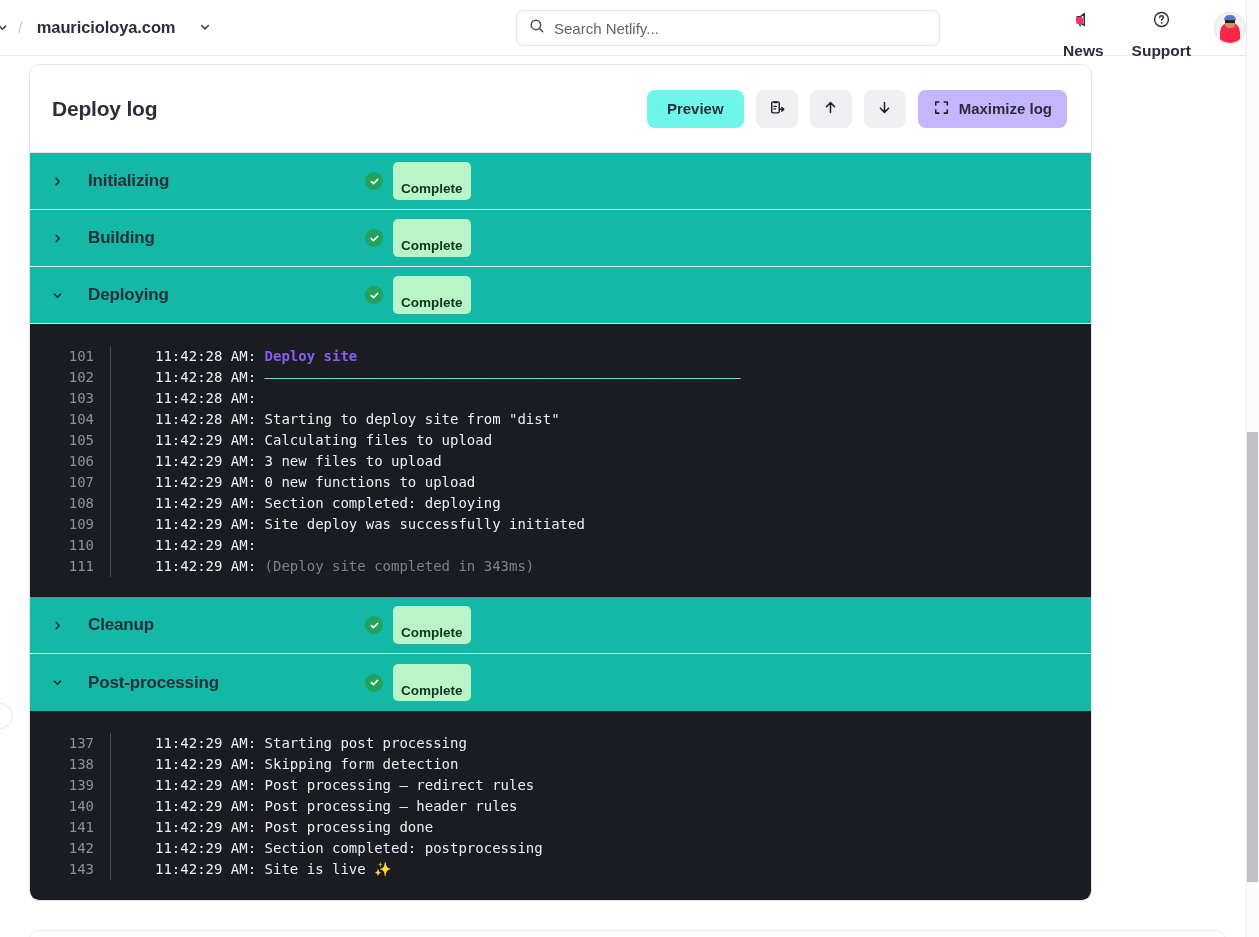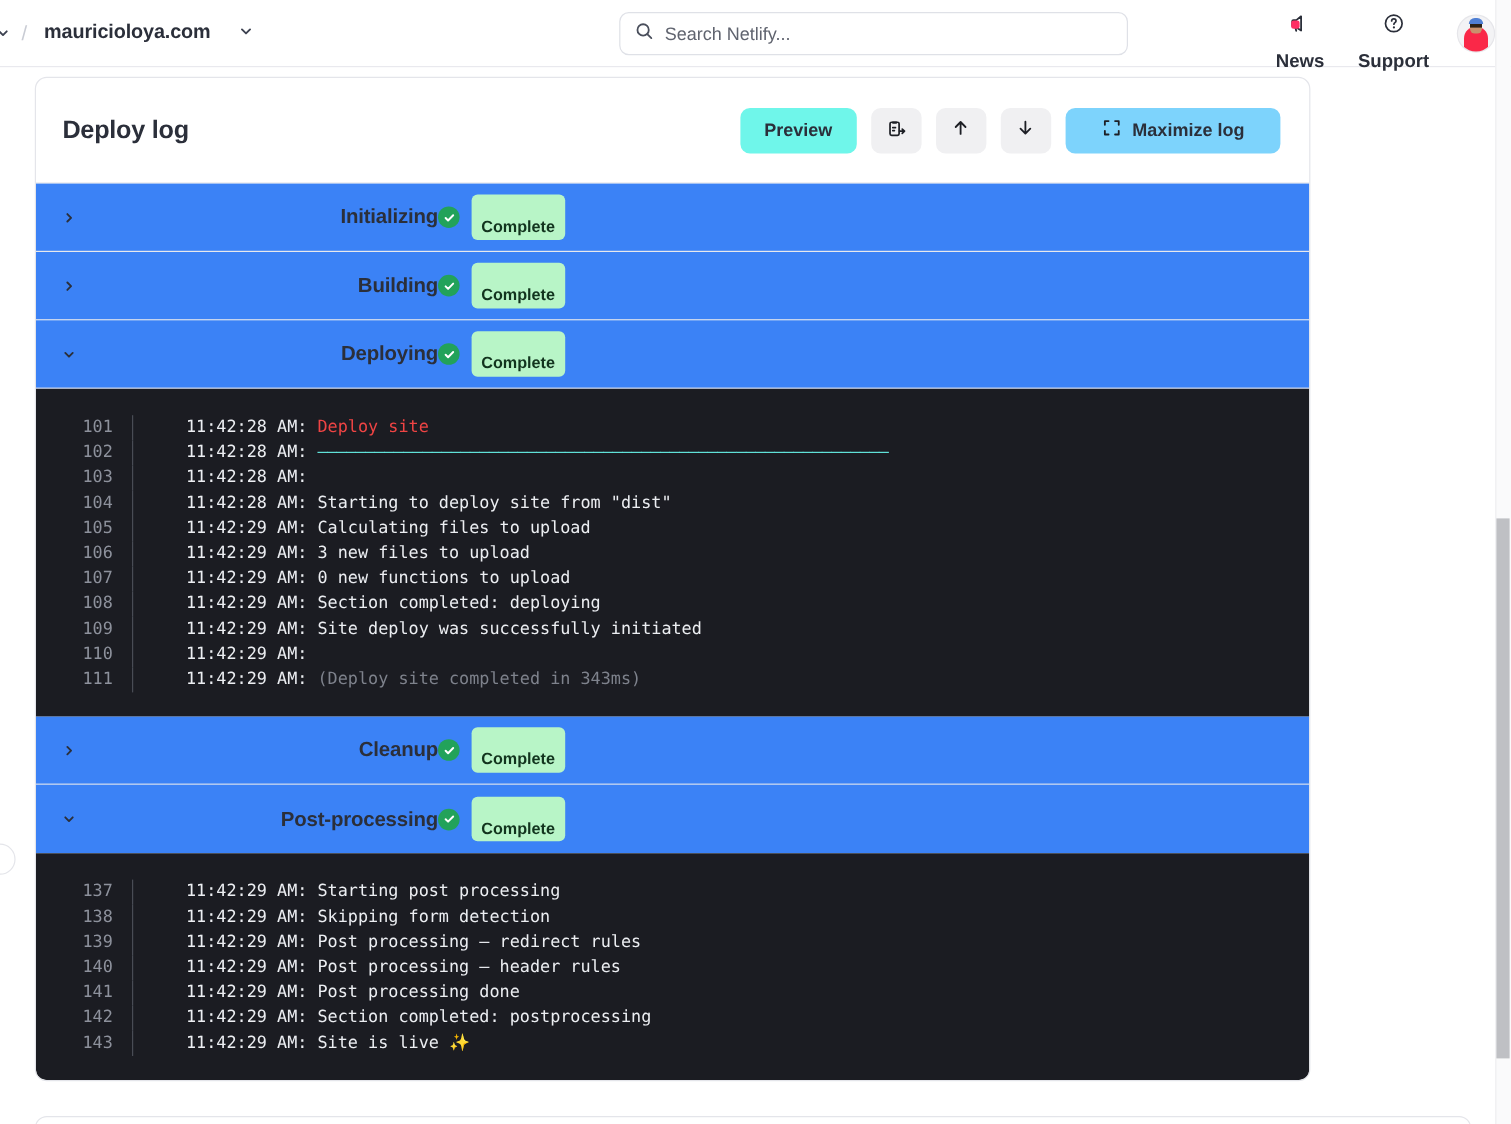--- a/index.html
+++ b/index.html
@@ -100,27 +100,27 @@
 
   .btn {
     height: 38px; border-radius: 8px; border: 0;
     font-family: "Liberation Sans", sans-serif;
     font-size: 15px; font-weight: 700; color: #2b2f3a;
     display: flex; align-items: center; justify-content: center;
     cursor: pointer; gap: 9px;
   }
   .btn-preview { background: #6ff6ea; padding: 0 20px; }
   .btn-icon { background: #f0f0f2; width: 42px; padding: 0; }
-  .btn-wide { background: #7dd3fc; padding: 0 30px; }
+  .btn-wide { background: #c4b5fd; padding: 0 15px; }
 
   
   .stage {
     height: 57px; display: flex; align-items: center;
     padding-left: 22px; border-bottom: 1px solid #e8e9ed;
-    cursor: pointer; background: #3b82f6; text-align: right;
+    cursor: pointer; background: #14b8a6;
   }
   .stage.last { border-bottom: 0; }
   .stage-chev { width: 36px; display: flex; align-items: center; }
   .stage-name {
     font-size: 17px; font-weight: 700; color: #2b2f3a;
     width: 277px; letter-spacing: -0.15px;
   }
   .stage-status { display: flex; align-items: center; gap: 10px; }
   .check-circle {
     width: 18px; height: 18px; border-radius: 50%; background: #22a25a;
@@ -140,21 +140,21 @@
     position: relative;
   }
   .log.rounded-bottom { border-radius: 0 0 8px 8px; }
   .log-row { display: flex; align-items: center; height: 21px; }
   .ln {
     width: 80px; text-align: right; color: #8d919c;
     flex: none; padding-right: 16px; user-select: none;
   }
   .gutter { width: 1px; background: #494c55; align-self: stretch; flex: none; }
   .log-text { padding-left: 44px; color: #eceef2; white-space: pre; }
-  .t-accent { color: #ef4444; font-weight: 400; }
+  .t-accent { color: #8b5cf6; font-weight: 700; }
   .t-rule { color: #63e8de; letter-spacing: -0.5px; }
   .t-dim { color: #7e828c; }
 
   
   .sidebar-toggle {
     position: absolute; left: -13px; top: 703px;
     width: 26px; height: 26px; border-radius: 50%;
     background: #fff; border: 1px solid #e4e5ea;
   }
   .scrollbar-track {

